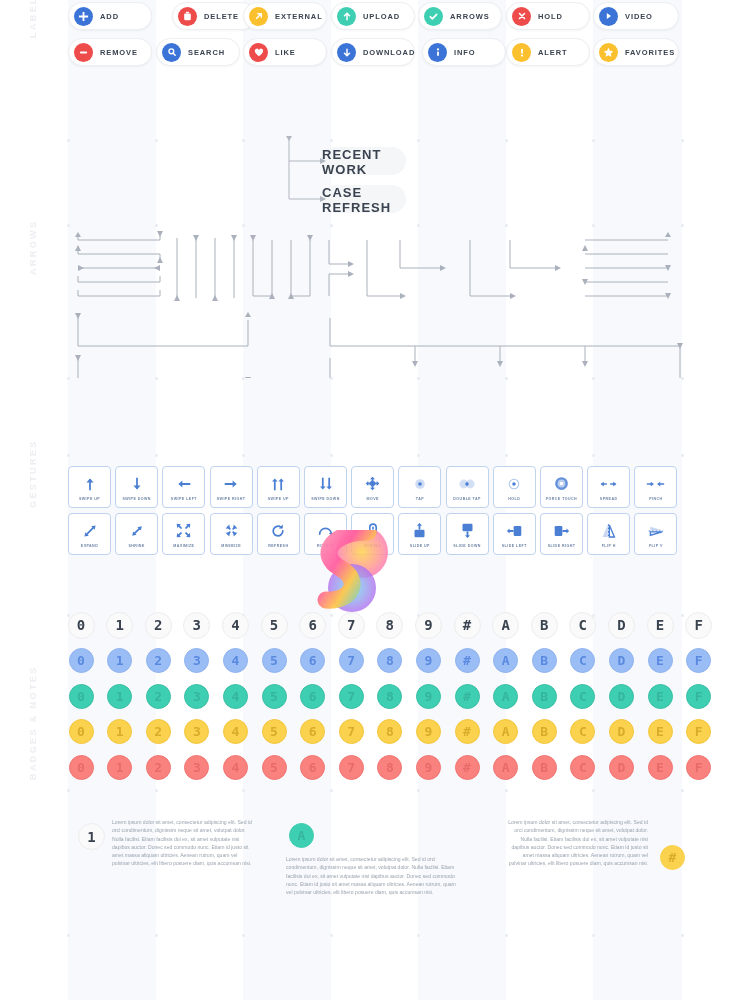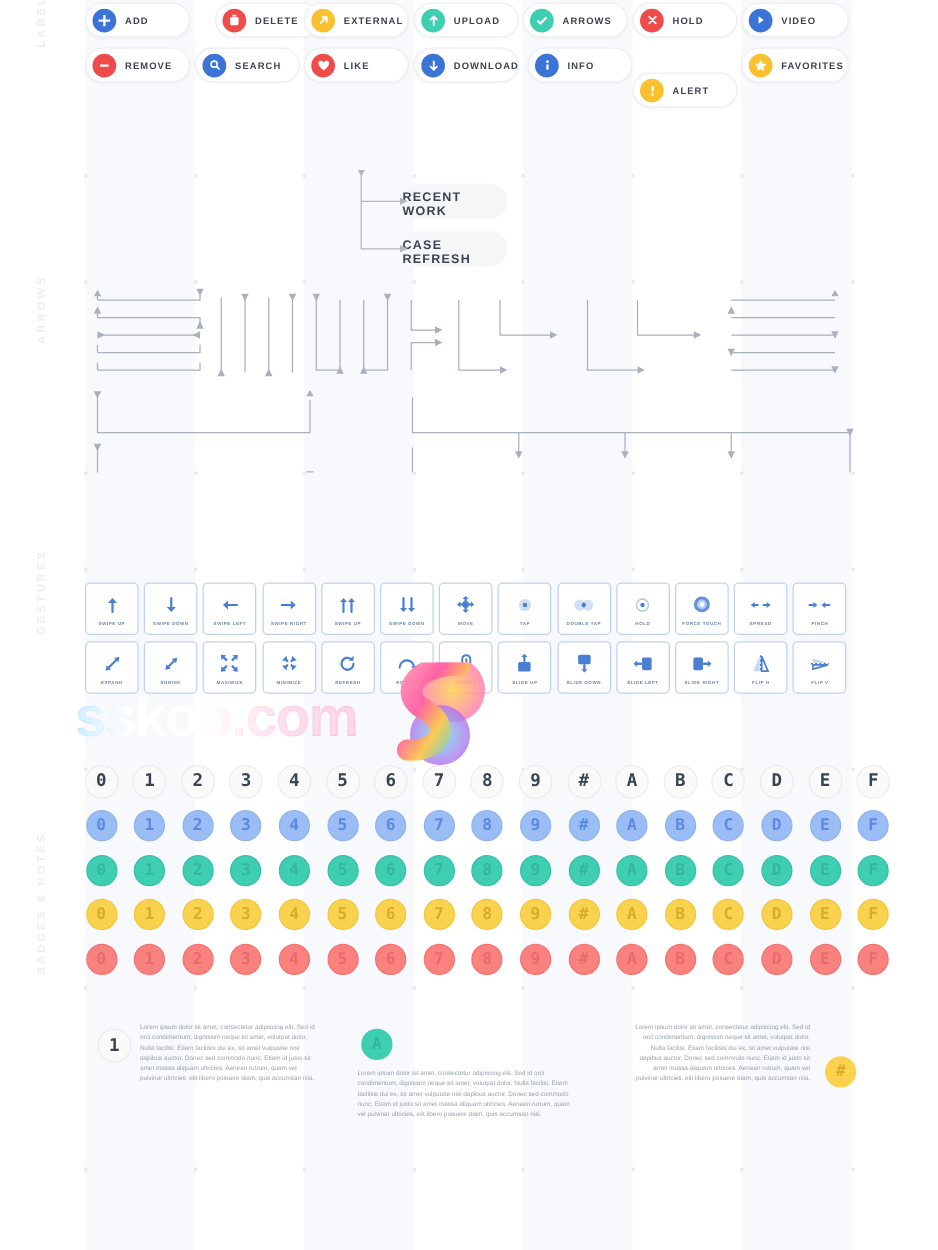--- a/index.html
+++ b/index.html
@@ -43,22 +43,22 @@
     border:1px solid #eceef1; border-radius:18px; background:#fff;
     box-shadow:0 1px 2px rgba(40,50,70,.05);
   }
   .navbtn{
     position:absolute; top:3px; height:30px; border-radius:15px;
     background:#f5f6f8; display:flex; align-items:center; justify-content:center;
     font-size:7.5px; font-weight:700; letter-spacing:1px; color:#3a4350; gap:4px;
   }
   .submenu{
     position:absolute; height:28px; border-radius:14px; background:#f5f6f8;
-    display:flex; align-items:flex-end; justify-content:center;
-    font-size:10px; font-weight:700; letter-spacing:1px; color:#3a4350;
+    display:flex; align-items:flex-start; justify-content:center;
+    font-size:13px; font-weight:700; letter-spacing:1px; color:#3a4350;
   }
 
   
   .gcell{
     position:absolute; width:43px; height:42px; background:#fff;
     border:1px solid #bfd3ee; border-radius:4px;
     display:flex; flex-direction:column; align-items:center; justify-content:center; gap:3px;
   }
   .gcell .gi{ height:20px; display:flex; align-items:center; justify-content:center; color:#4a7fd4;}
   .gcell .gl{ font-size:3.6px; font-weight:700; letter-spacing:.45px; color:#6f86a8; white-space:nowrap;}
@@ -252,21 +252,21 @@
         </div></div>
       <div class="pill-wrap" style="left: 422px; top: 38px;"><div class="pill" style="width:84px">
           <span class="ic" style="background:#3b74d6">
             <svg width="8" height="11" viewBox="0 0 8 12">
               <circle cx="4" cy="2.6" r="1.2" fill="#fff"></circle>
               <rect x="3" y="4.8" width="2" height="5" rx="1" fill="#fff"></rect>
             </svg>
           </span>
           <span class="lbl">INFO</span>
         </div></div>
-      <div class="pill-wrap" style="left: 506px; top: 38px; margin-top: 20px;"><div class="pill" style="width:84px">
+      <div class="pill-wrap" style="left: 506px; top: 38px;"><div class="pill" style="width:84px">
           <span class="ic" style="background:#fbc02d">
             <svg width="8" height="11" viewBox="0 0 8 12">
               <rect x="3" y="2" width="2" height="5.2" rx="1" fill="#fff"></rect>
               <circle cx="4" cy="9.3" r="1.2" fill="#fff"></circle>
             </svg>
           </span>
           <span class="lbl">ALERT</span>
         </div></div>
       <div class="pill-wrap" style="left: 593px; top: 38px;"><div class="pill" style="width:86px">
           <span class="ic" style="background:#fbc02d">
@@ -731,16 +731,15 @@
           </radialGradient>
         <radialGradient id="blob2">
             <stop offset="0" stop-color="#6fe3e8"></stop>
             <stop offset="1" stop-color="#b06ff0"></stop>
           </radialGradient>
       </defs>
       <circle cx="362" cy="22" r="26" fill="url(#blob1)" opacity="0.85"></circle>
       <circle cx="352" cy="58" r="24" fill="url(#blob2)" opacity="0.8"></circle>
       <path d="M368 2 C330 2 318 26 340 38 C362 50 352 72 326 70" fill="none" stroke="url(#wg)" stroke-width="17" stroke-linecap="round" opacity="0.95"></path>
     </svg>
-    <div id="wmtext" style="background: linear-gradient(90deg, rgb(143, 212, 255) 0%, rgb(255, 255, 255) 18%, rgb(255, 255, 255) 45%, rgb(255, 176, 214) 75%, rgb(255, 154, 208) 100%) text; color: transparent; text-shadow: rgba(255, 255, 255, 0.6) 0px 0px 2px;">sskoo.com</div>
   </div>
 
 </div>
 
 </body></html>

